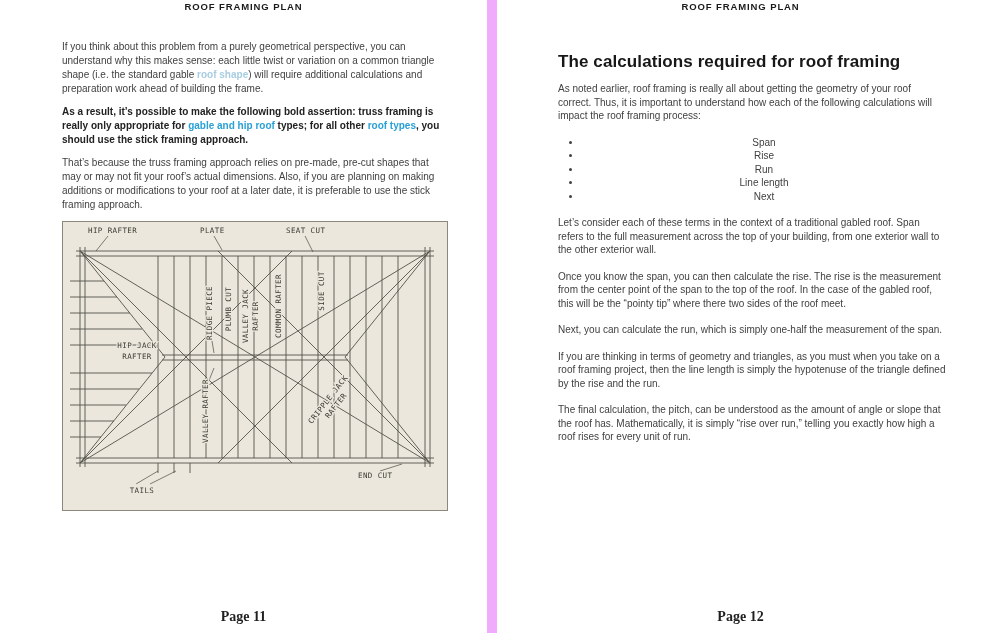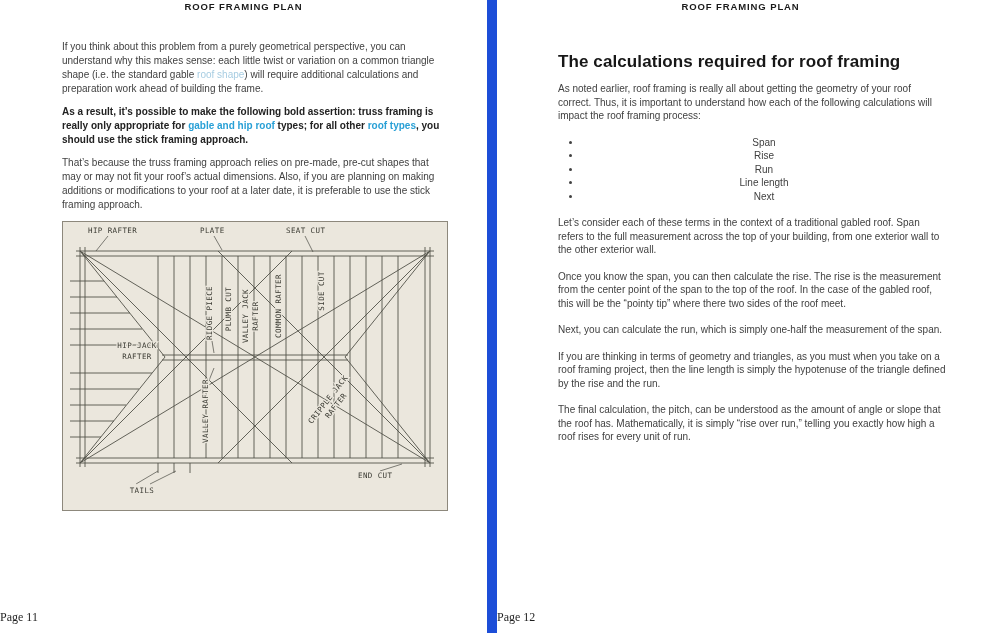--- a/index.html
+++ b/index.html
@@ -1,29 +1,29 @@
 <!DOCTYPE html>
 <html><head>
 <meta charset="utf-8">
 <style>
   * { margin:0; padding:0; box-sizing:border-box; }
   html,body { width:1005px; height:633px; background:#ffffff; font-family:"Liberation Sans",sans-serif; }
-  .spread { display:flex; width:984px; height:633px; background:#1d4ed8; overflow:hidden;gap:10px; }
+  .spread { display:flex; width:984px; height:633px; background:#f0abfc; overflow:hidden;gap:10px; }
   .page { position:relative; flex:1; height:633px; background:#fff; }
   .running-header { position:absolute; top:1px; left:0; right:0; text-align:center;
                     font-size:9.5px; font-weight:700; letter-spacing:.9px; color:#1a1a1a; }
-  .page-number { position:absolute; bottom:8px; left:0; right:0; 
-                 font-family:"Liberation Serif",serif; font-size:12px; color:#1f1f1f; }
+  .page-number { position:absolute; bottom:8px; left:0; right:0; text-align:center;
+                 font-family:"Liberation Serif",serif; font-size:14px; color:#1f1f1f;font-weight:bold; }
   .content-left  { position:absolute; top:40px; left:62px; width:386px; }
   .content-right { position:absolute; top:52px; left:61px; width:388px; }
   p.body { font-size:10px; line-height:14px; color:#414141; margin-bottom:9px; }
   .content-right p.body { line-height:13.5px; margin-bottom:13px; }
   p.bold-para { font-weight:700; color:#222; }
   a.link { text-decoration:none; cursor:pointer; }
-  a.light-link { color:#a7cde2; }
+  a.light-link { color:#a7cde2;font-weight:bold; }
   a.strong-link { color:#29a0d6; font-weight:700; }
   .figure-wrap { margin-top:8px; width:386px; height:290px; }
   h1.section-title { font-size:17px; font-weight:600; color:#171717; letter-spacing:.1px; margin-bottom:10px; }
   ul.calc-list { margin:0 0 13px 24px; list-style:disc;text-align:center; }
   ul.calc-list li { font-size:10px; line-height:13.5px; color:#414141; }
   svg text { font-family:"DejaVu Sans Mono",monospace; font-size:7.5px; fill:#3a3a32;
              letter-spacing:.4px; paint-order:stroke; stroke:#ebe7dd; stroke-width:2.5px; }
 </style>
 </head>
 <body>

